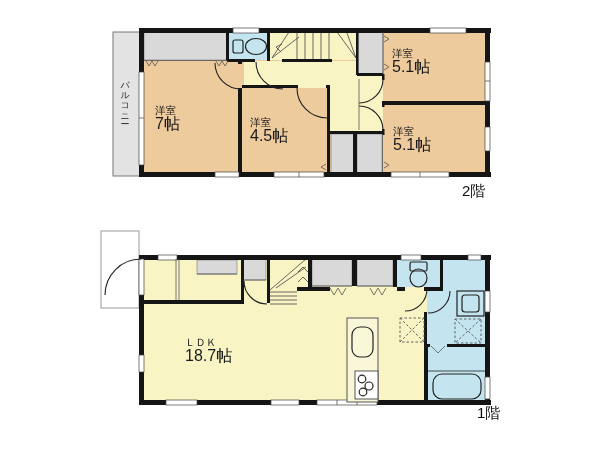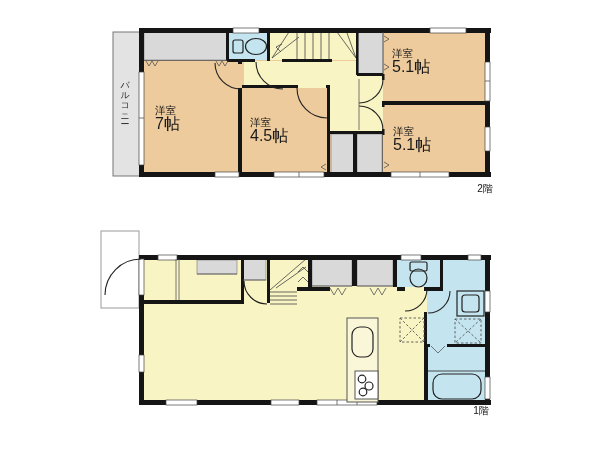--- a/index.html
+++ b/index.html
@@ -13,21 +13,21 @@
   .fill-closet{fill:var(--c-closet);stroke:#777;stroke-width:.6;}
   .fill-balcony{fill:var(--c-balcony);stroke:#777;stroke-width:1;}
   .win{fill:#fff;stroke:#444;stroke-width:.7;}
   .thin{stroke:#555;stroke-width:.8;fill:none;}
   .icon{stroke:#222;stroke-width:1.2;fill:none;}
   .door{stroke:#222;stroke-width:1.1;fill:none;}
   .dash{stroke:#555;stroke-width:.9;fill:none;stroke-dasharray:2.5 2;}
   .stair{stroke:#444;stroke-width:.8;fill:none;}
   .lbl{position:absolute;color:#1a1a1a;text-align:left;font-size:10.5px;line-height:13px;}
   .lbl .sz{font-size:16px;}
-  .floorlbl{position:absolute;color:#111;font-size:10px;text-align:center;width:46px;}
+  .floorlbl{position:absolute;color:#111;font-size:15px;text-align:left;width:46px;}
   .vlbl{position:absolute;color:#222;font-size:9px;letter-spacing:1px;
         writing-mode:vertical-rl;text-orientation:upright;}
 </style>
 </head>
 <body>
 
 <div class="stage">
 <svg width="600" height="450" viewBox="0 0 600 450">
 
   <g>
@@ -260,17 +260,21 @@
 
 <div class="lbl" style="left:393px;top:125px;width:75px;">
   <div>洋室</div>
   <div class="sz">5.1帖</div>
 </div>
 
 <div class="floorlbl" style="left:462px;top:182px;">
   <span>2階</span>
 </div>
 
-
-<div class="floorlbl" style="left:458px;top:404px;">
+<div class="lbl" style="left:185px;top:336px;width:95px;">
+  <div>ＬＤＫ</div>
+  <div class="sz">18.7帖</div>
+</div>
+
+<div class="floorlbl" style="left:477px;top:404px;">
   <span>1階</span>
 </div>
 </div>
 
 </body></html>

